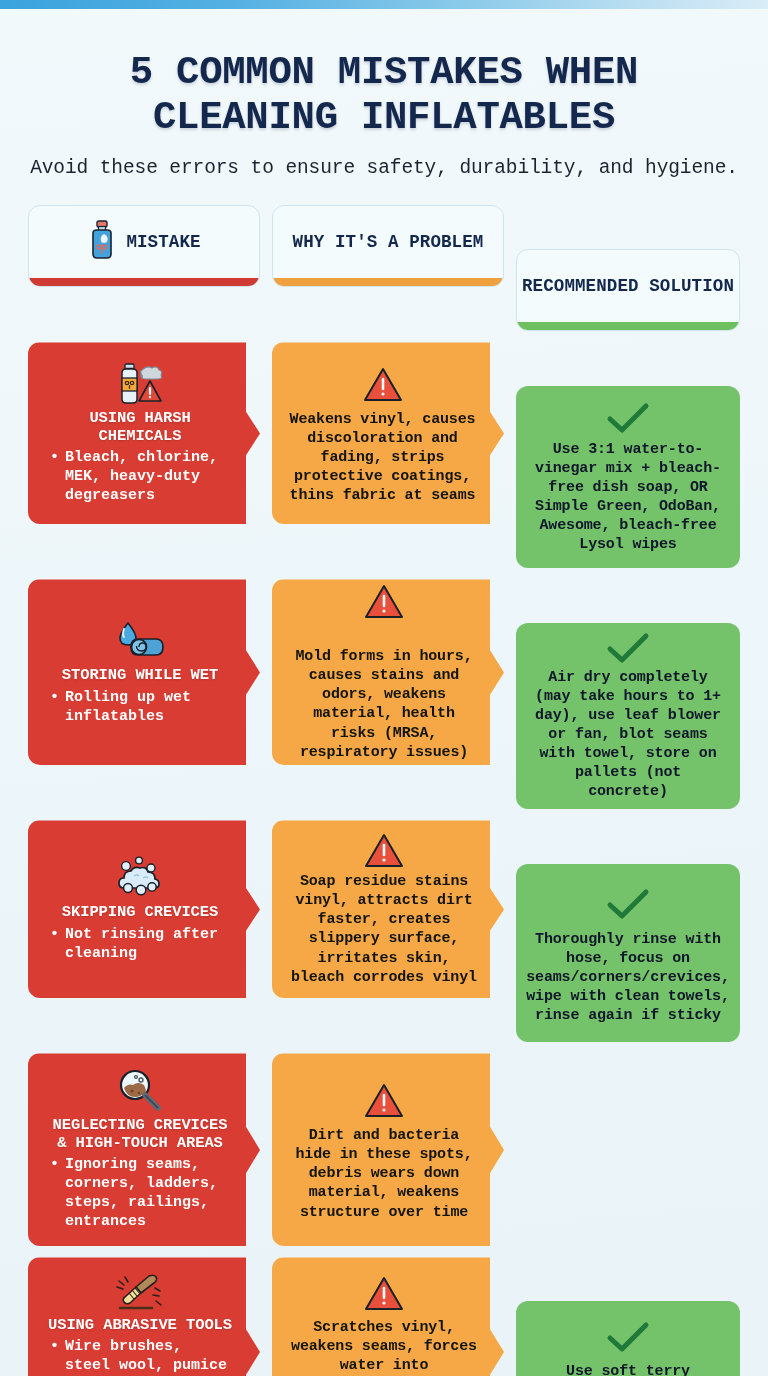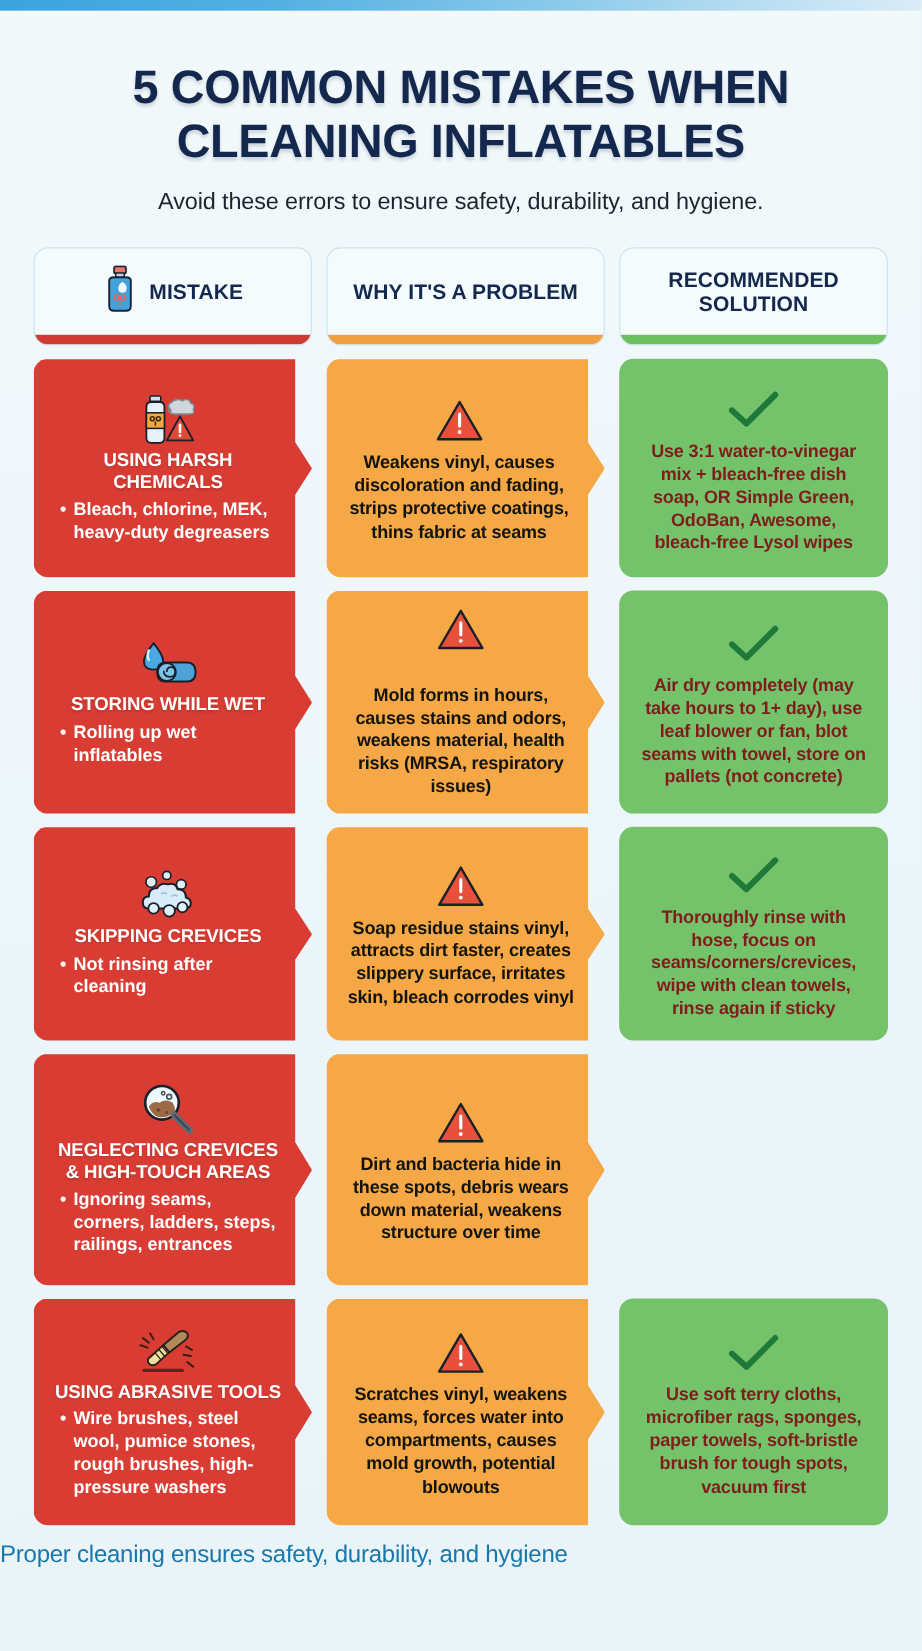--- a/index.html
+++ b/index.html
@@ -26,20 +26,21 @@
   }
 
   
   #page {
     position: absolute;
     top: 9px; left: 0;
     width: 768px;
     height: 1367px;
     background: linear-gradient(175deg, #f2f9fb 0%, #edf6fa 45%, #e9f3f8 100%);
     padding: 0;
+    font-family: Liberation Mono, monospace;
   }
 
   
   #header {
     padding: 42px 30px 0 30px;
     text-align: center;
   }
   #main-title {
     font-size: 39px;
     line-height: 1.16;
@@ -62,21 +63,21 @@
     padding: 0 28px;
   }
   .row {
     display: flex;
     align-items: stretch;
     margin-bottom: 11px;
   }
   .col-a { width: 232px; flex: none; }
   .col-gap { width: 12px; flex: none; }
   .col-b { width: 232px; flex: none; }
-  .col-c { width: 224px; flex: none; }
+  .col-c { width: 224px; flex: none; margin-top: 44px; }
 
   
   .hdr-card {
     background: #f4fbfd;
     border: 1.4px solid #cfe4ee;
     border-radius: 12px;
     height: 82px;
     display: flex;
     flex-direction: column;
     align-items: center;
@@ -142,21 +143,21 @@
     clip-path: polygon(0 0,
                        calc(100% - 14px) 0,
                        calc(100% - 14px) 38%,
                        100% 50%,
                        calc(100% - 14px) 62%,
                        calc(100% - 14px) 100%,
                        0 100%);
   }
   .card-green {
     background: #74c26a;
-    color: #7f1d1d;
+    color: #0f172a;
     border-radius: 12px;
   }
 
   .card-icon {
     height: 46px;
     display: flex;
     align-items: center;
     justify-content: center;
     margin-bottom: 2px;
   }

